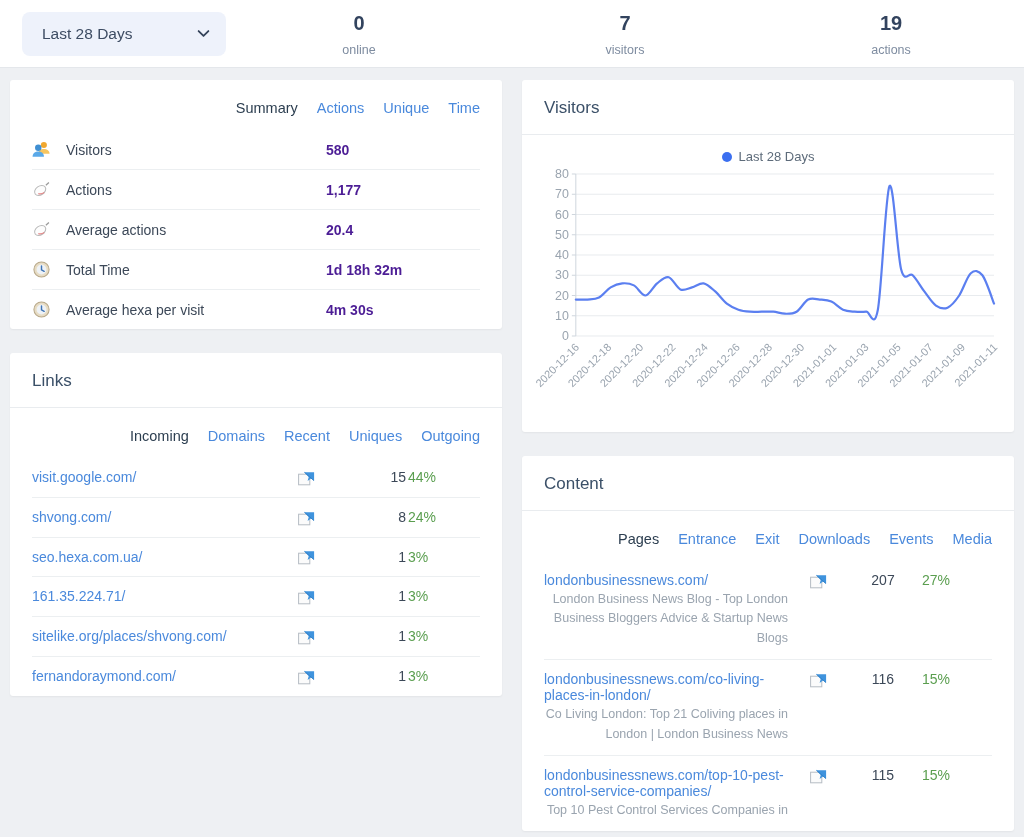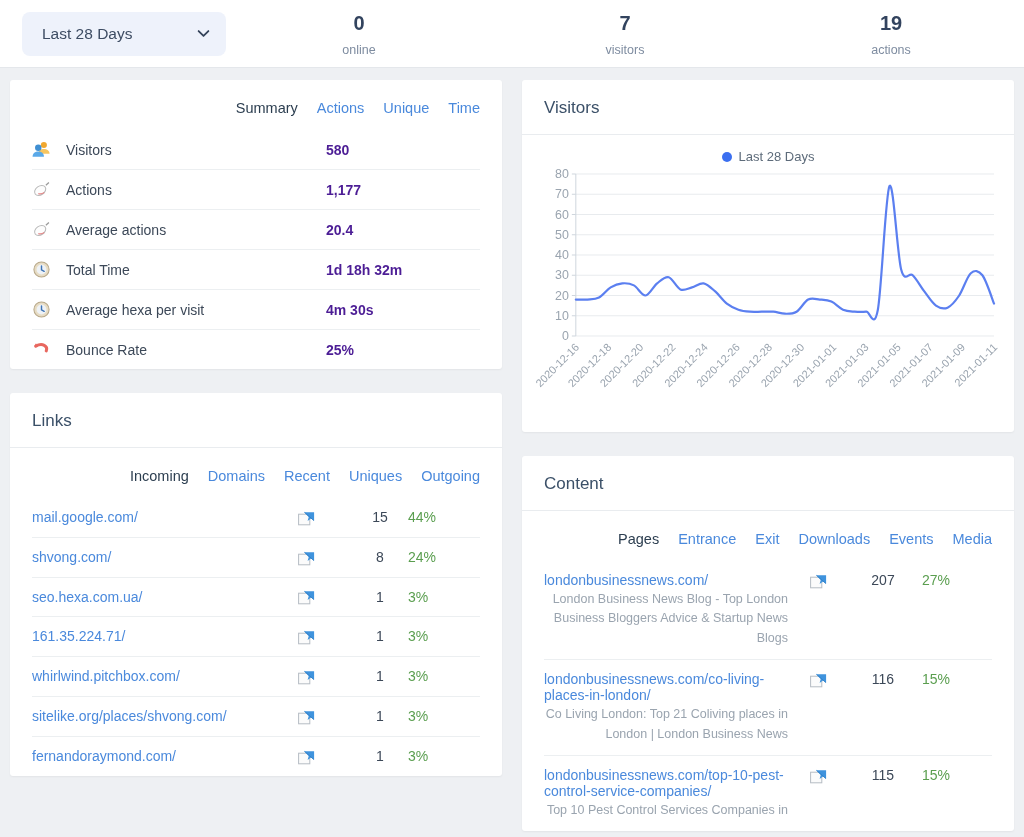--- a/index.html
+++ b/index.html
@@ -124,21 +124,21 @@
   .dtable .sub {
     color: #9aa4af;
     font-size: 12.5px;
     line-height: 1.55;
     margin-top: 2px;
     text-align: right;
   }
   .dtable .col-ic  { width: 60px; text-align: center; }
   .dtable .col-n   { width: 70px; text-align: center; color: #3c4858; }
   .dtable .col-p   { width: 74px; text-align: left; color: #5a9e4f; padding-left: 4px; }
-  .dtable .col-n.left { text-align: center; padding-left: 18px; }
+  .dtable .col-n.left { text-align: right; padding-left: 18px; }
   .dtable .col-p.lk { padding-left: 2px; }
 
   .link-ic { width: 17px; height: 15px; display: inline-block; vertical-align: middle; }
 
   
   .chart-wrap { padding: 14px 12px 4px 12px; position: relative; }
   .legend {
     display: flex; align-items: center; justify-content: center;
     gap: 7px; font-size: 13px; color: #5d6b7a; margin-bottom: 4px;
   }
@@ -244,51 +244,41 @@
               <td class="ic">
                 <svg class="ico" viewBox="0 0 20 20">
                   <circle cx="10" cy="10" r="8" fill="#e7dcc4" stroke="#b8a98a" stroke-width="1.1"></circle>
                   <circle cx="10" cy="10" r="5.2" fill="#eef2f6"></circle>
                   <path d="M10 6.3v4l2.8 1.6" fill="none" stroke="#3f74b5" stroke-width="1.5" stroke-linecap="round"></path>
                 </svg>
               </td>
               <td>Average hexa per visit</td>
               <td class="val">4m 30s</td>
             </tr>
-            <tr>
-              <td class="ic">
-                <svg class="ico" viewBox="0 0 20 20">
-                  <path d="M4 6.5c7-4 13 0 11 5" fill="none" stroke="#e8675f" stroke-width="3.2" stroke-linecap="round"></path>
-                  <path d="M4.2 3.4L2.2 6.8l4 .3z" fill="#e8675f"></path>
-                </svg>
-              </td>
-              <td>Bounce Rate</td>
-              <td class="val">25%</td>
-            </tr>
           </tbody>
         </table>
       </div>
     </div>
 
     <div class="panel">
       <div class="panel-head">
         <div class="panel-title">Links</div>
       </div>
       <div class="panel-body">
         <div class="tabrow">
           <span class="tab active">Incoming</span>
           <span class="tab">Domains</span>
           <span class="tab">Recent</span>
           <span class="tab">Uniques</span>
           <span class="tab">Outgoing</span>
         </div>
         <table class="dtable">
           <tbody id="links-rows">
               <tr>
-                <td><a>mail.google.com/</a></td>
+                <td><a>visit.google.com/</a></td>
                 <td class="col-ic"><span class="link-ic"><svg viewBox="0 0 17 15" width="17" height="15">
                       <rect x="0.6" y="3.2" width="11.2" height="10.6" fill="#fbfbfb" stroke="#b6bcc4" stroke-width="1"></rect>
                       <path d="M6.2 1.2h9.9v8.6l-3.1-2.3-3.4 2.6 1.1-4.2-4.5-4.7z" fill="#3f93dd"></path>
                       <path d="M6.4 1.3l9.6 8.4" stroke="#2d7cc4" stroke-width=".8" fill="none"></path>
                     </svg></span></td>
                 <td class="col-n left">15</td>
                 <td class="col-p lk">44%</td>
               </tr>
               <tr>
                 <td><a>shvong.com/</a></td>
@@ -305,30 +295,20 @@
                 <td class="col-ic"><span class="link-ic"><svg viewBox="0 0 17 15" width="17" height="15">
                       <rect x="0.6" y="3.2" width="11.2" height="10.6" fill="#fbfbfb" stroke="#b6bcc4" stroke-width="1"></rect>
                       <path d="M6.2 1.2h9.9v8.6l-3.1-2.3-3.4 2.6 1.1-4.2-4.5-4.7z" fill="#3f93dd"></path>
                       <path d="M6.4 1.3l9.6 8.4" stroke="#2d7cc4" stroke-width=".8" fill="none"></path>
                     </svg></span></td>
                 <td class="col-n left">1</td>
                 <td class="col-p lk">3%</td>
               </tr>
               <tr>
                 <td><a>161.35.224.71/</a></td>
-                <td class="col-ic"><span class="link-ic"><svg viewBox="0 0 17 15" width="17" height="15">
-                      <rect x="0.6" y="3.2" width="11.2" height="10.6" fill="#fbfbfb" stroke="#b6bcc4" stroke-width="1"></rect>
-                      <path d="M6.2 1.2h9.9v8.6l-3.1-2.3-3.4 2.6 1.1-4.2-4.5-4.7z" fill="#3f93dd"></path>
-                      <path d="M6.4 1.3l9.6 8.4" stroke="#2d7cc4" stroke-width=".8" fill="none"></path>
-                    </svg></span></td>
-                <td class="col-n left">1</td>
-                <td class="col-p lk">3%</td>
-              </tr>
-              <tr>
-                <td><a>whirlwind.pitchbox.com/</a></td>
                 <td class="col-ic"><span class="link-ic"><svg viewBox="0 0 17 15" width="17" height="15">
                       <rect x="0.6" y="3.2" width="11.2" height="10.6" fill="#fbfbfb" stroke="#b6bcc4" stroke-width="1"></rect>
                       <path d="M6.2 1.2h9.9v8.6l-3.1-2.3-3.4 2.6 1.1-4.2-4.5-4.7z" fill="#3f93dd"></path>
                       <path d="M6.4 1.3l9.6 8.4" stroke="#2d7cc4" stroke-width=".8" fill="none"></path>
                     </svg></span></td>
                 <td class="col-n left">1</td>
                 <td class="col-p lk">3%</td>
               </tr>
               <tr>
                 <td><a>sitelike.org/places/shvong.com/</a></td>

